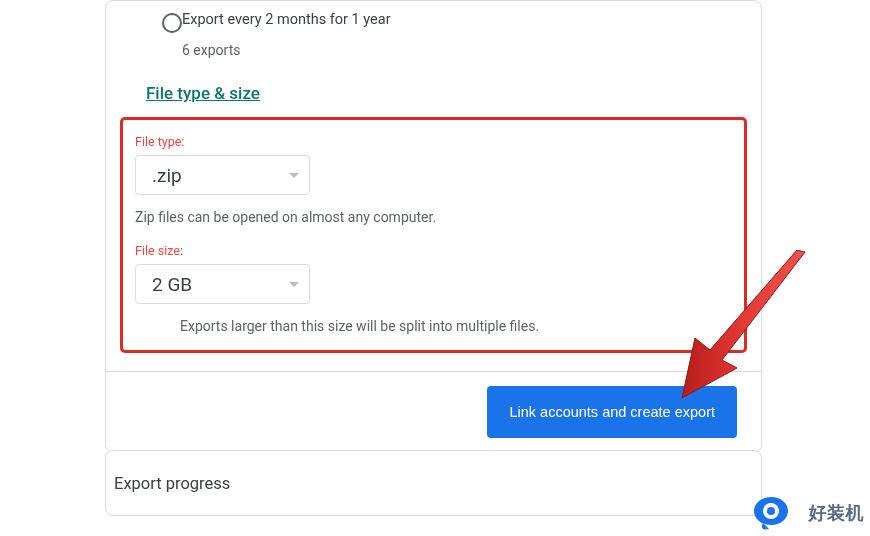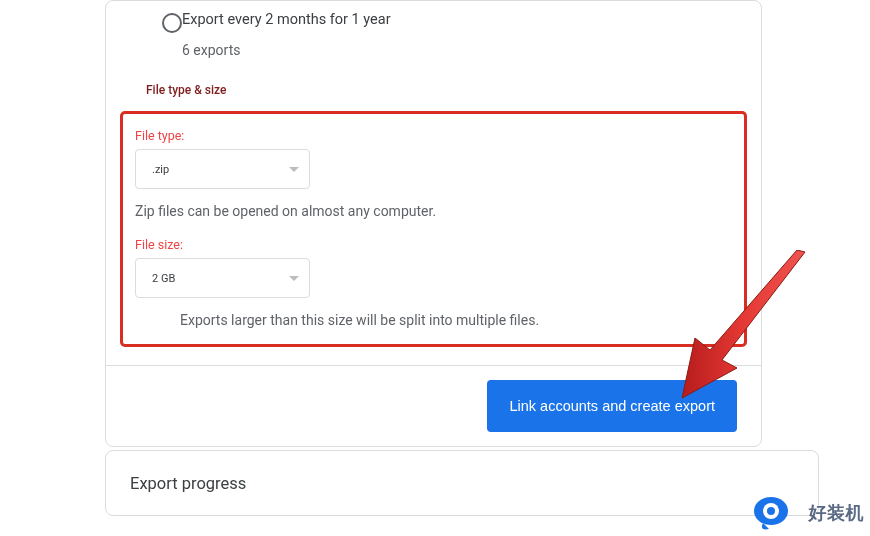--- a/index.html
+++ b/index.html
@@ -40,24 +40,25 @@
   }
   .radio-label {
     font-size: 14.5px;
     color: #3c4043;
   }
   .radio-sublabel {
     font-size: 14px;
     color: #5f6368;
   }
   .section-header {
-    font-size: 12px;
+    font-size: 17px;
     font-weight: 500;
-    color: #7f1d1d;
+    color: #0f766e;
     padding: 25px 0 10px 40px;
+    text-decoration: underline;
   }
   .highlight-box {
     margin: 4px 14px 18px 14px;
     border: 3px solid #d92d21;
     border-radius: 5px;
     padding: 14px 12px 14px 12px;
   }
   .field-label {
     font-size: 12.5px;
     color: #ef4444;
@@ -69,21 +70,21 @@
     border: 1px solid #dadce0;
     border-radius: 4px;
     display: flex;
     align-items: center;
     justify-content: space-between;
     padding: 0 10px 0 16px;
     margin-bottom: 14px;
     cursor: pointer;
   }
   .select-value {
-    font-size: 11px;
+    font-size: 19px;
     color: #3c4043;
   }
   .caret {
     width: 0;
     height: 0;
     border-left: 5px solid transparent;
     border-right: 5px solid transparent;
     border-top: 5px solid #bdbdbd;
   }
   .hint {
@@ -107,28 +108,28 @@
     border: none;
     border-radius: 4px;
     font-size: 14.5px;
     padding: 18px 22px;
     cursor: pointer;
   }
   .progress-card {
     position: absolute;
     left: 105px;
     top: 450px;
-    width: 714px;
+    width: 657px;
     height: 66px;
     border: 1px solid #dadce0;
     border-radius: 8px;
     background: #fff;
     display: flex;
     align-items: center;
-    padding-left: 24px;
+    padding-left: 8px;
   }
   .progress-title {
     font-size: 16.5px;
     color: #3c4043;
   }
   .arrow-annotation {
     position: absolute;
     left: 677px;
     top: 250px;
     width: 140px;

